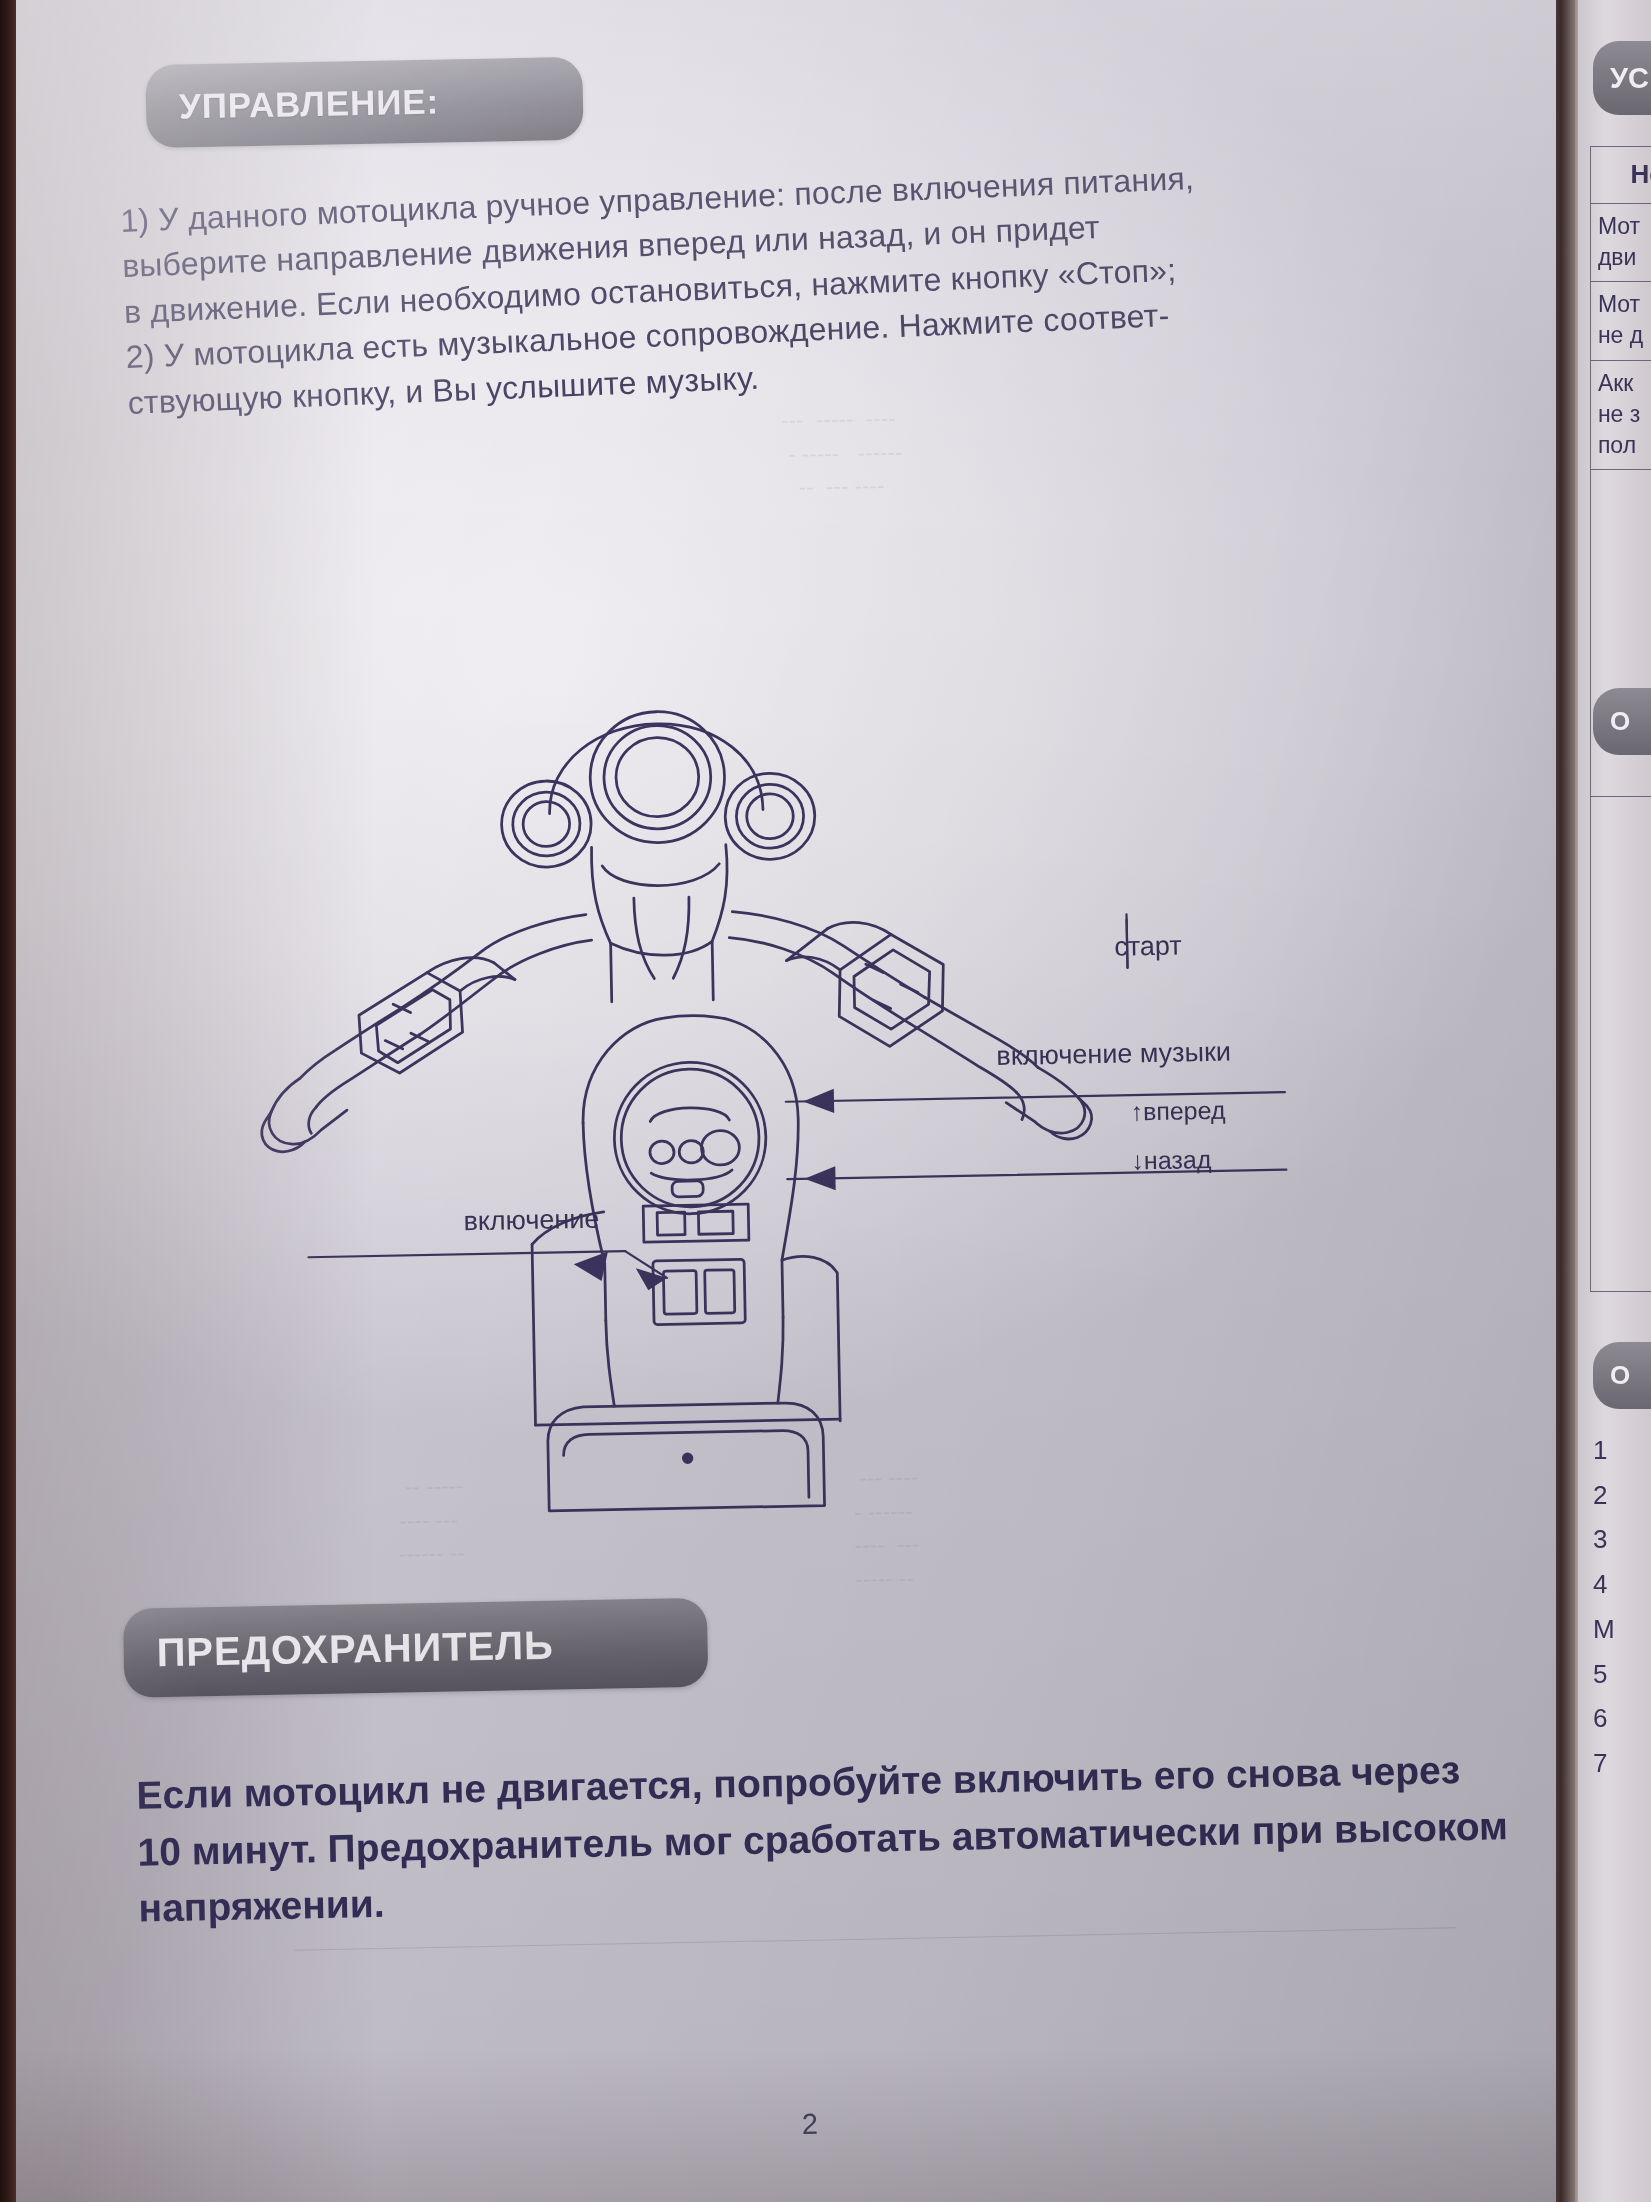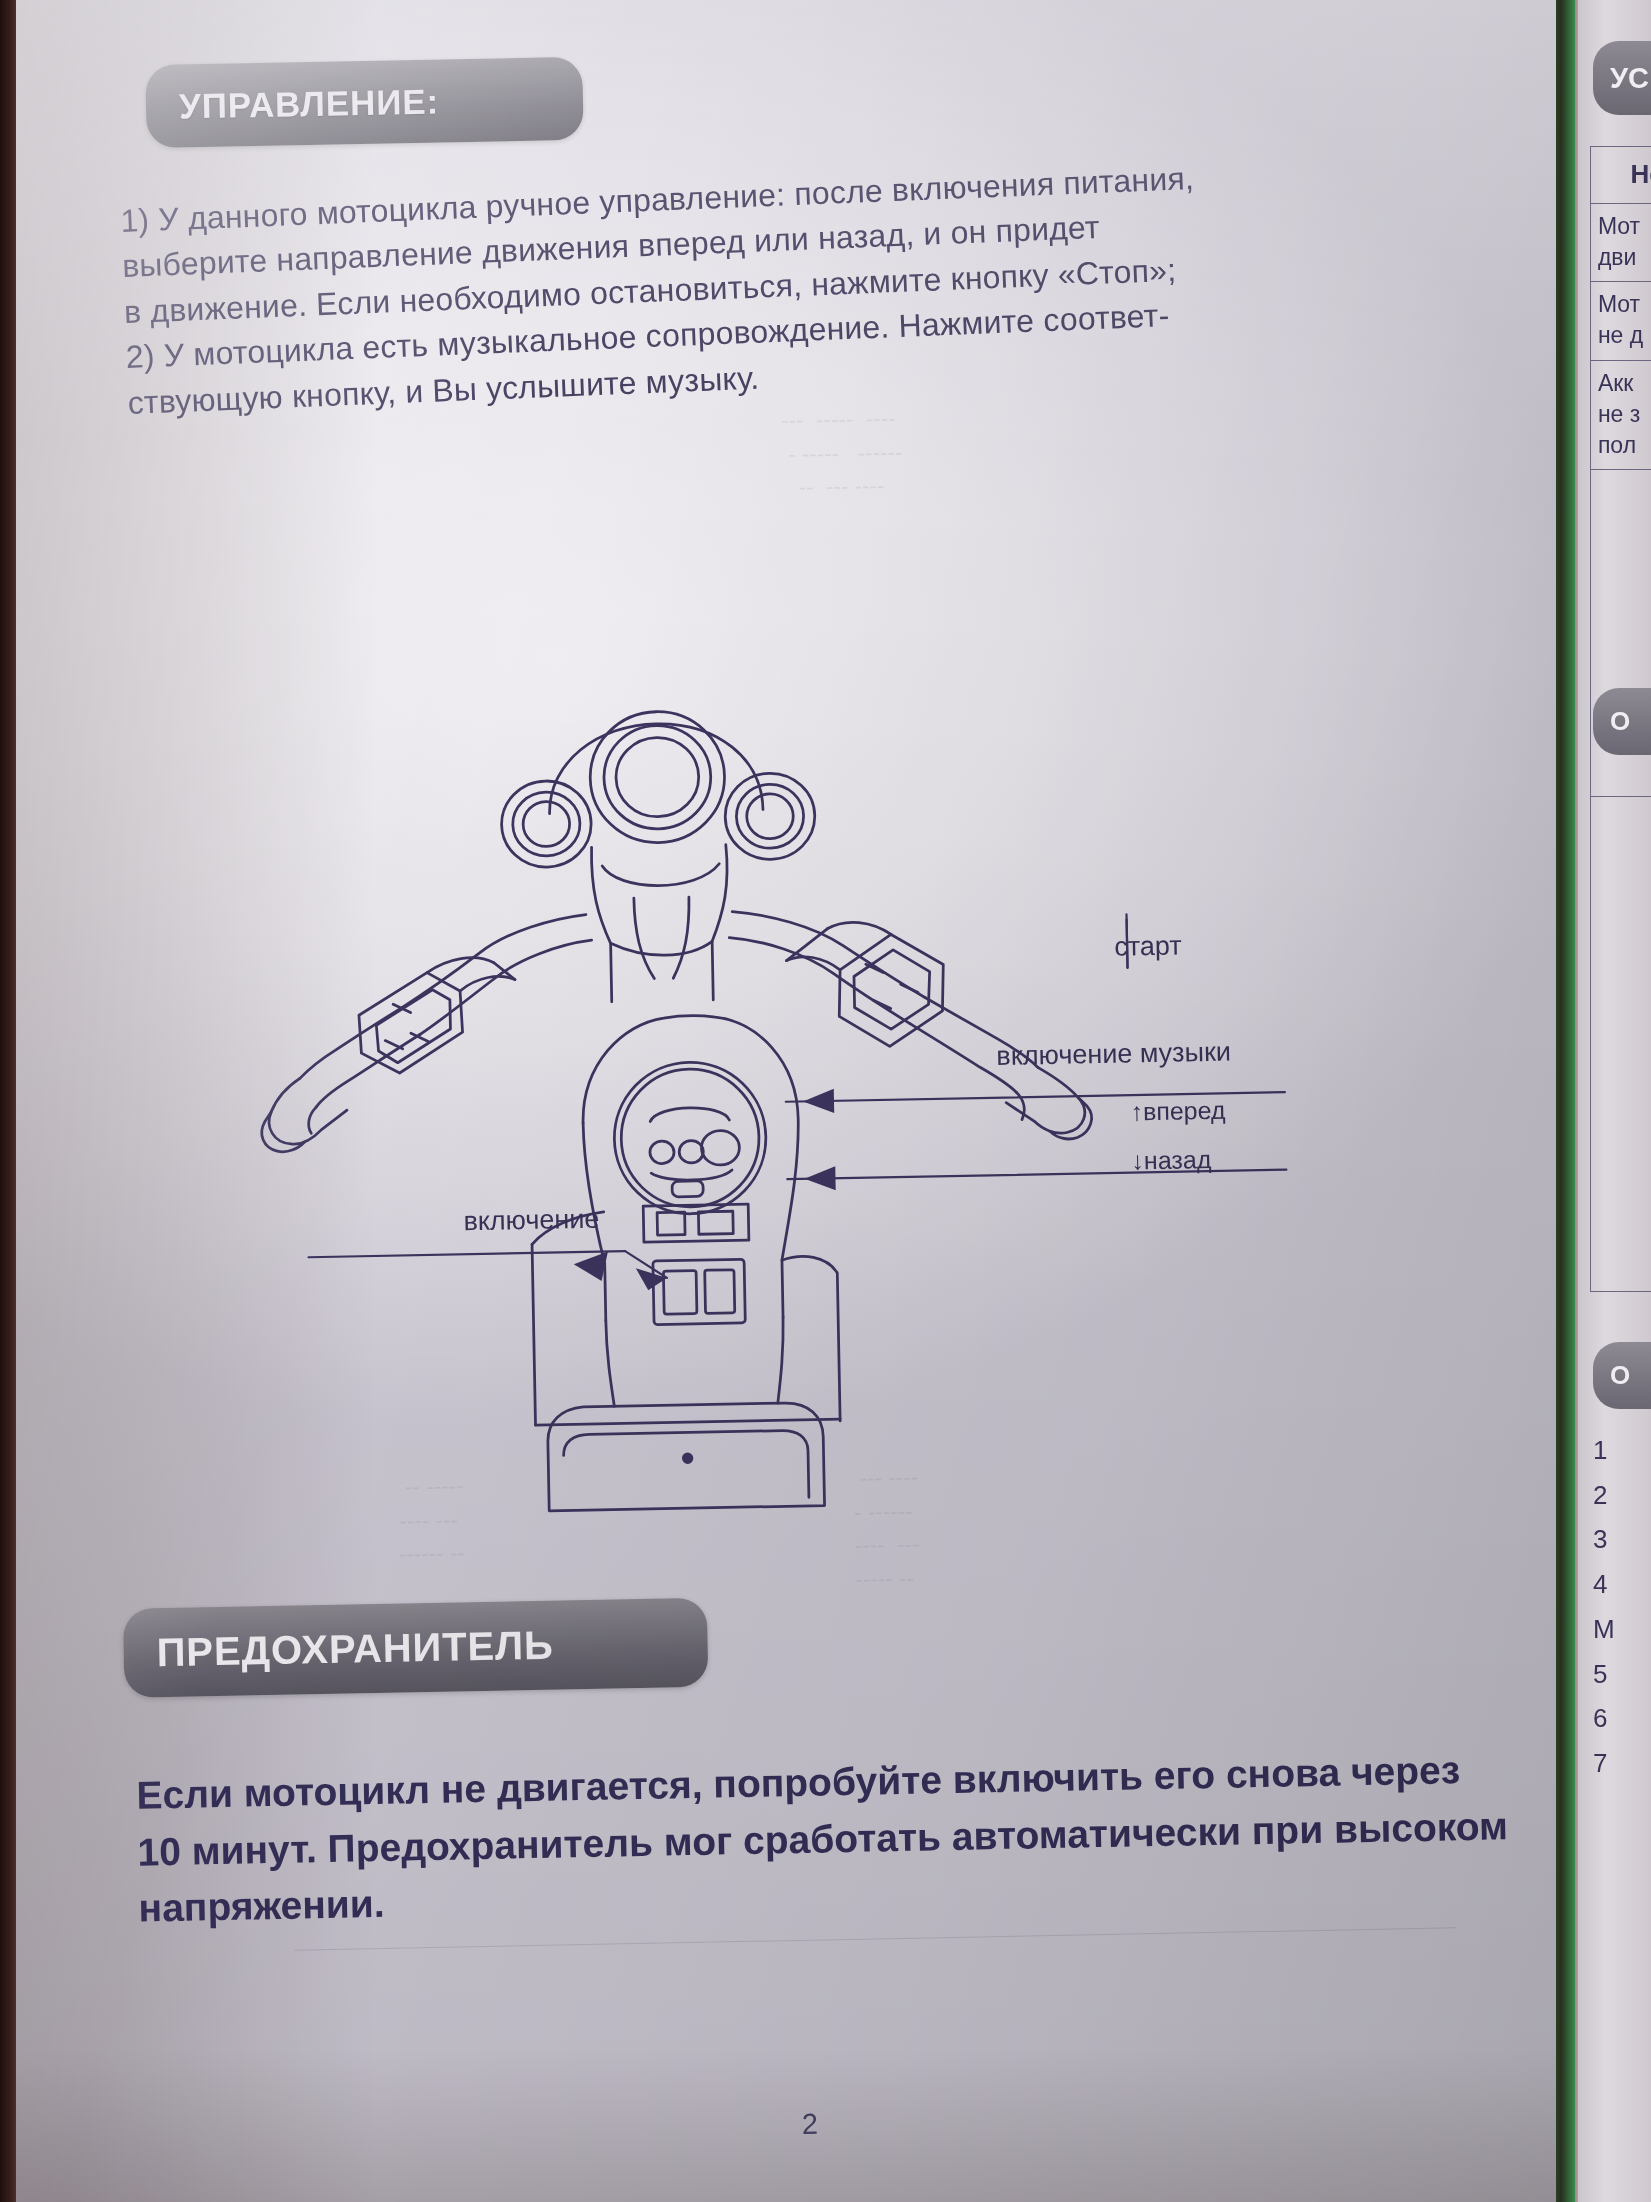--- a/index.html
+++ b/index.html
@@ -11,21 +11,21 @@
     width: 1652px;
     height: 2203px;
     overflow: hidden;
     font-family: "Liberation Sans", sans-serif;
   }
 
   
   .photo {
     position: absolute;
     inset: 0;
-    background: #22c55e;
+    background: #a3a3a3;
     overflow: hidden;
   }
 
   
   .edge-left {
     position: absolute;
     left: 0; top: 0;
     width: 19px; height: 100%;
     background: linear-gradient(90deg, #1d0f0e 0%, #3a211d 60%, #5d3a33 100%);
   }

